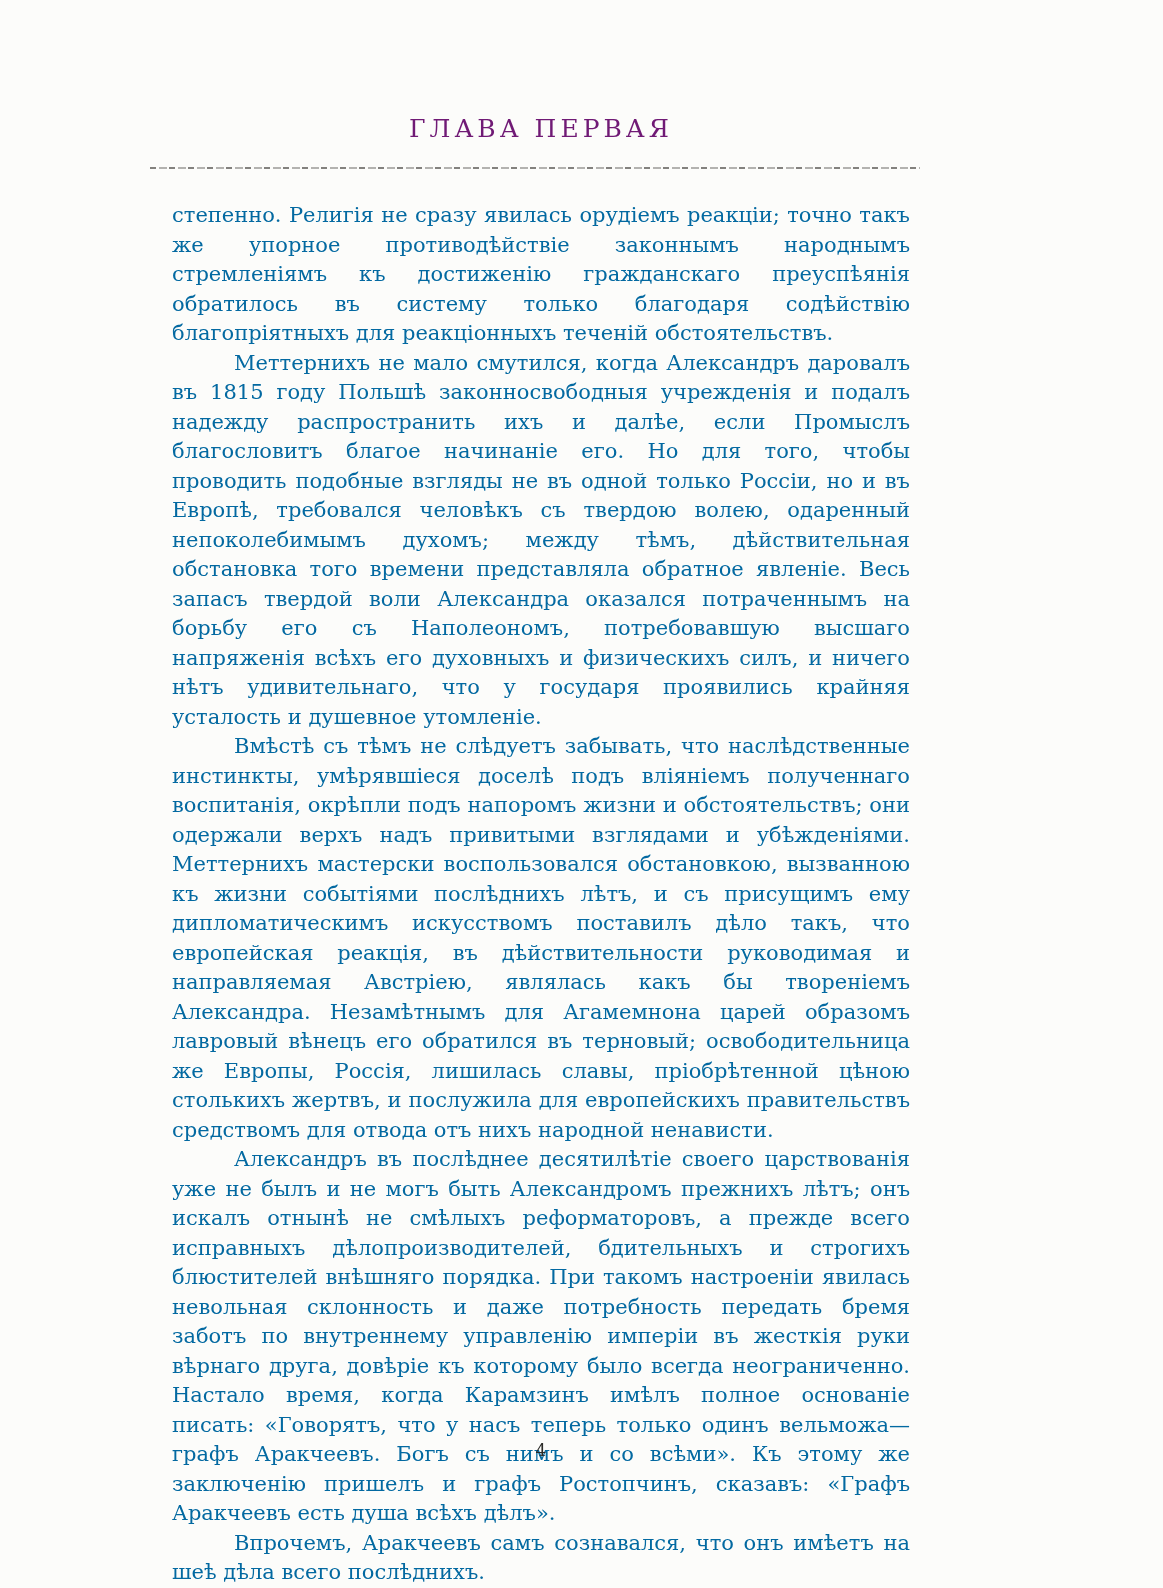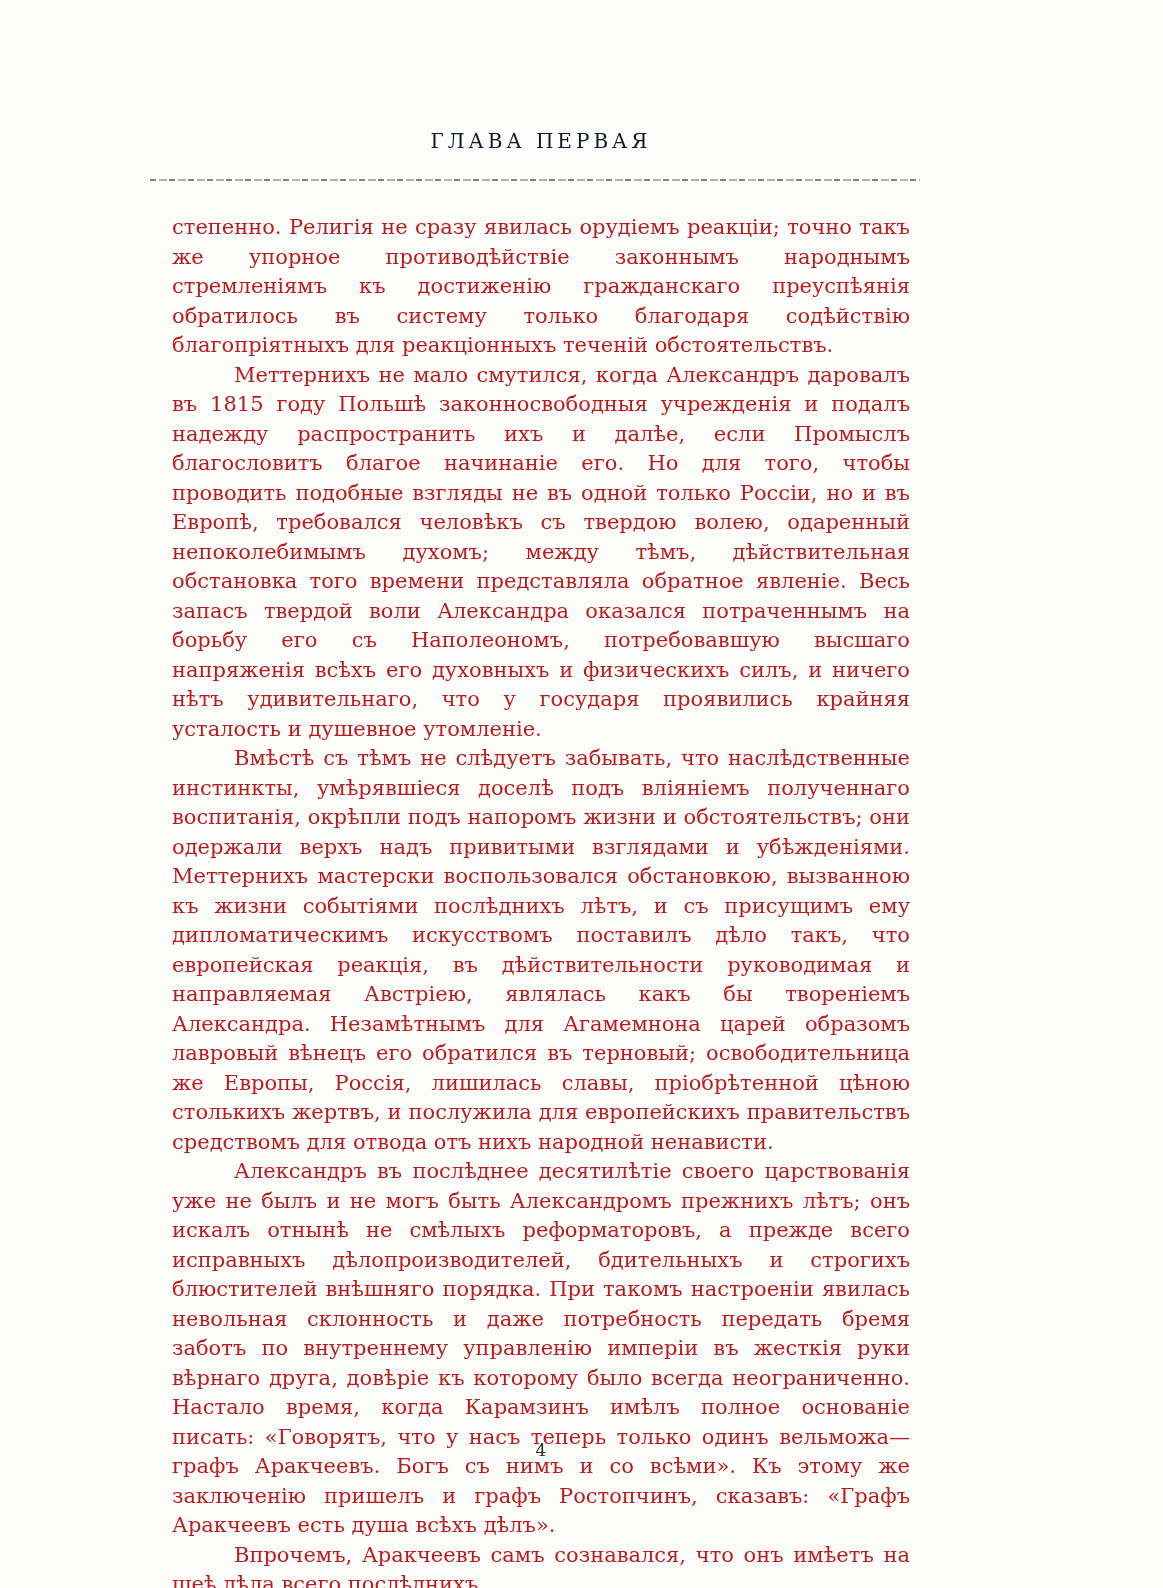--- a/index.html
+++ b/index.html
@@ -16,47 +16,47 @@
     overflow: hidden;
   }
   .page {
     position: absolute;
     left: 172px;
     top: 118px;
     width: 738px;
   }
   .chapter-heading {
     text-align: center;
-    font-size: 20px;
+    font-size: 25px;
     line-height: 22px;
     letter-spacing: 4px;
     font-weight: normal;
-    color: #0f172a;
-    margin: 12px 0 26px 0;
+    color: #701a75;
+    margin: 0 0 26px 0;
   }
   .rule {
     height: 3px;
     margin: 0 -10px 32px -22px;
     background:
       repeating-linear-gradient(90deg,
         rgba(90,88,84,0.75) 0px, rgba(90,88,84,0.75) 6px,
         rgba(90,88,84,0.0) 6px, rgba(90,88,84,0.0) 9px,
         rgba(90,88,84,0.45) 9px, rgba(90,88,84,0.45) 17px,
         rgba(90,88,84,0.0) 17px, rgba(90,88,84,0.0) 19px);
     background-size: 100% 2px;
     background-repeat: no-repeat;
     background-position: 0 1px;
   }
   .bodytext p {
     margin: 0;
     font-size: 21px;
     line-height: 29.5px;
     text-align: justify;
     text-indent: 62px;
-    color: #b91c1c;
+    color: #0369a1;
   }
   .bodytext p.first {
     text-indent: 0;
   }
   .page-number {
     position: absolute;
     left: 172px;
     top: 1440px;
     width: 738px;
     text-align: center;

